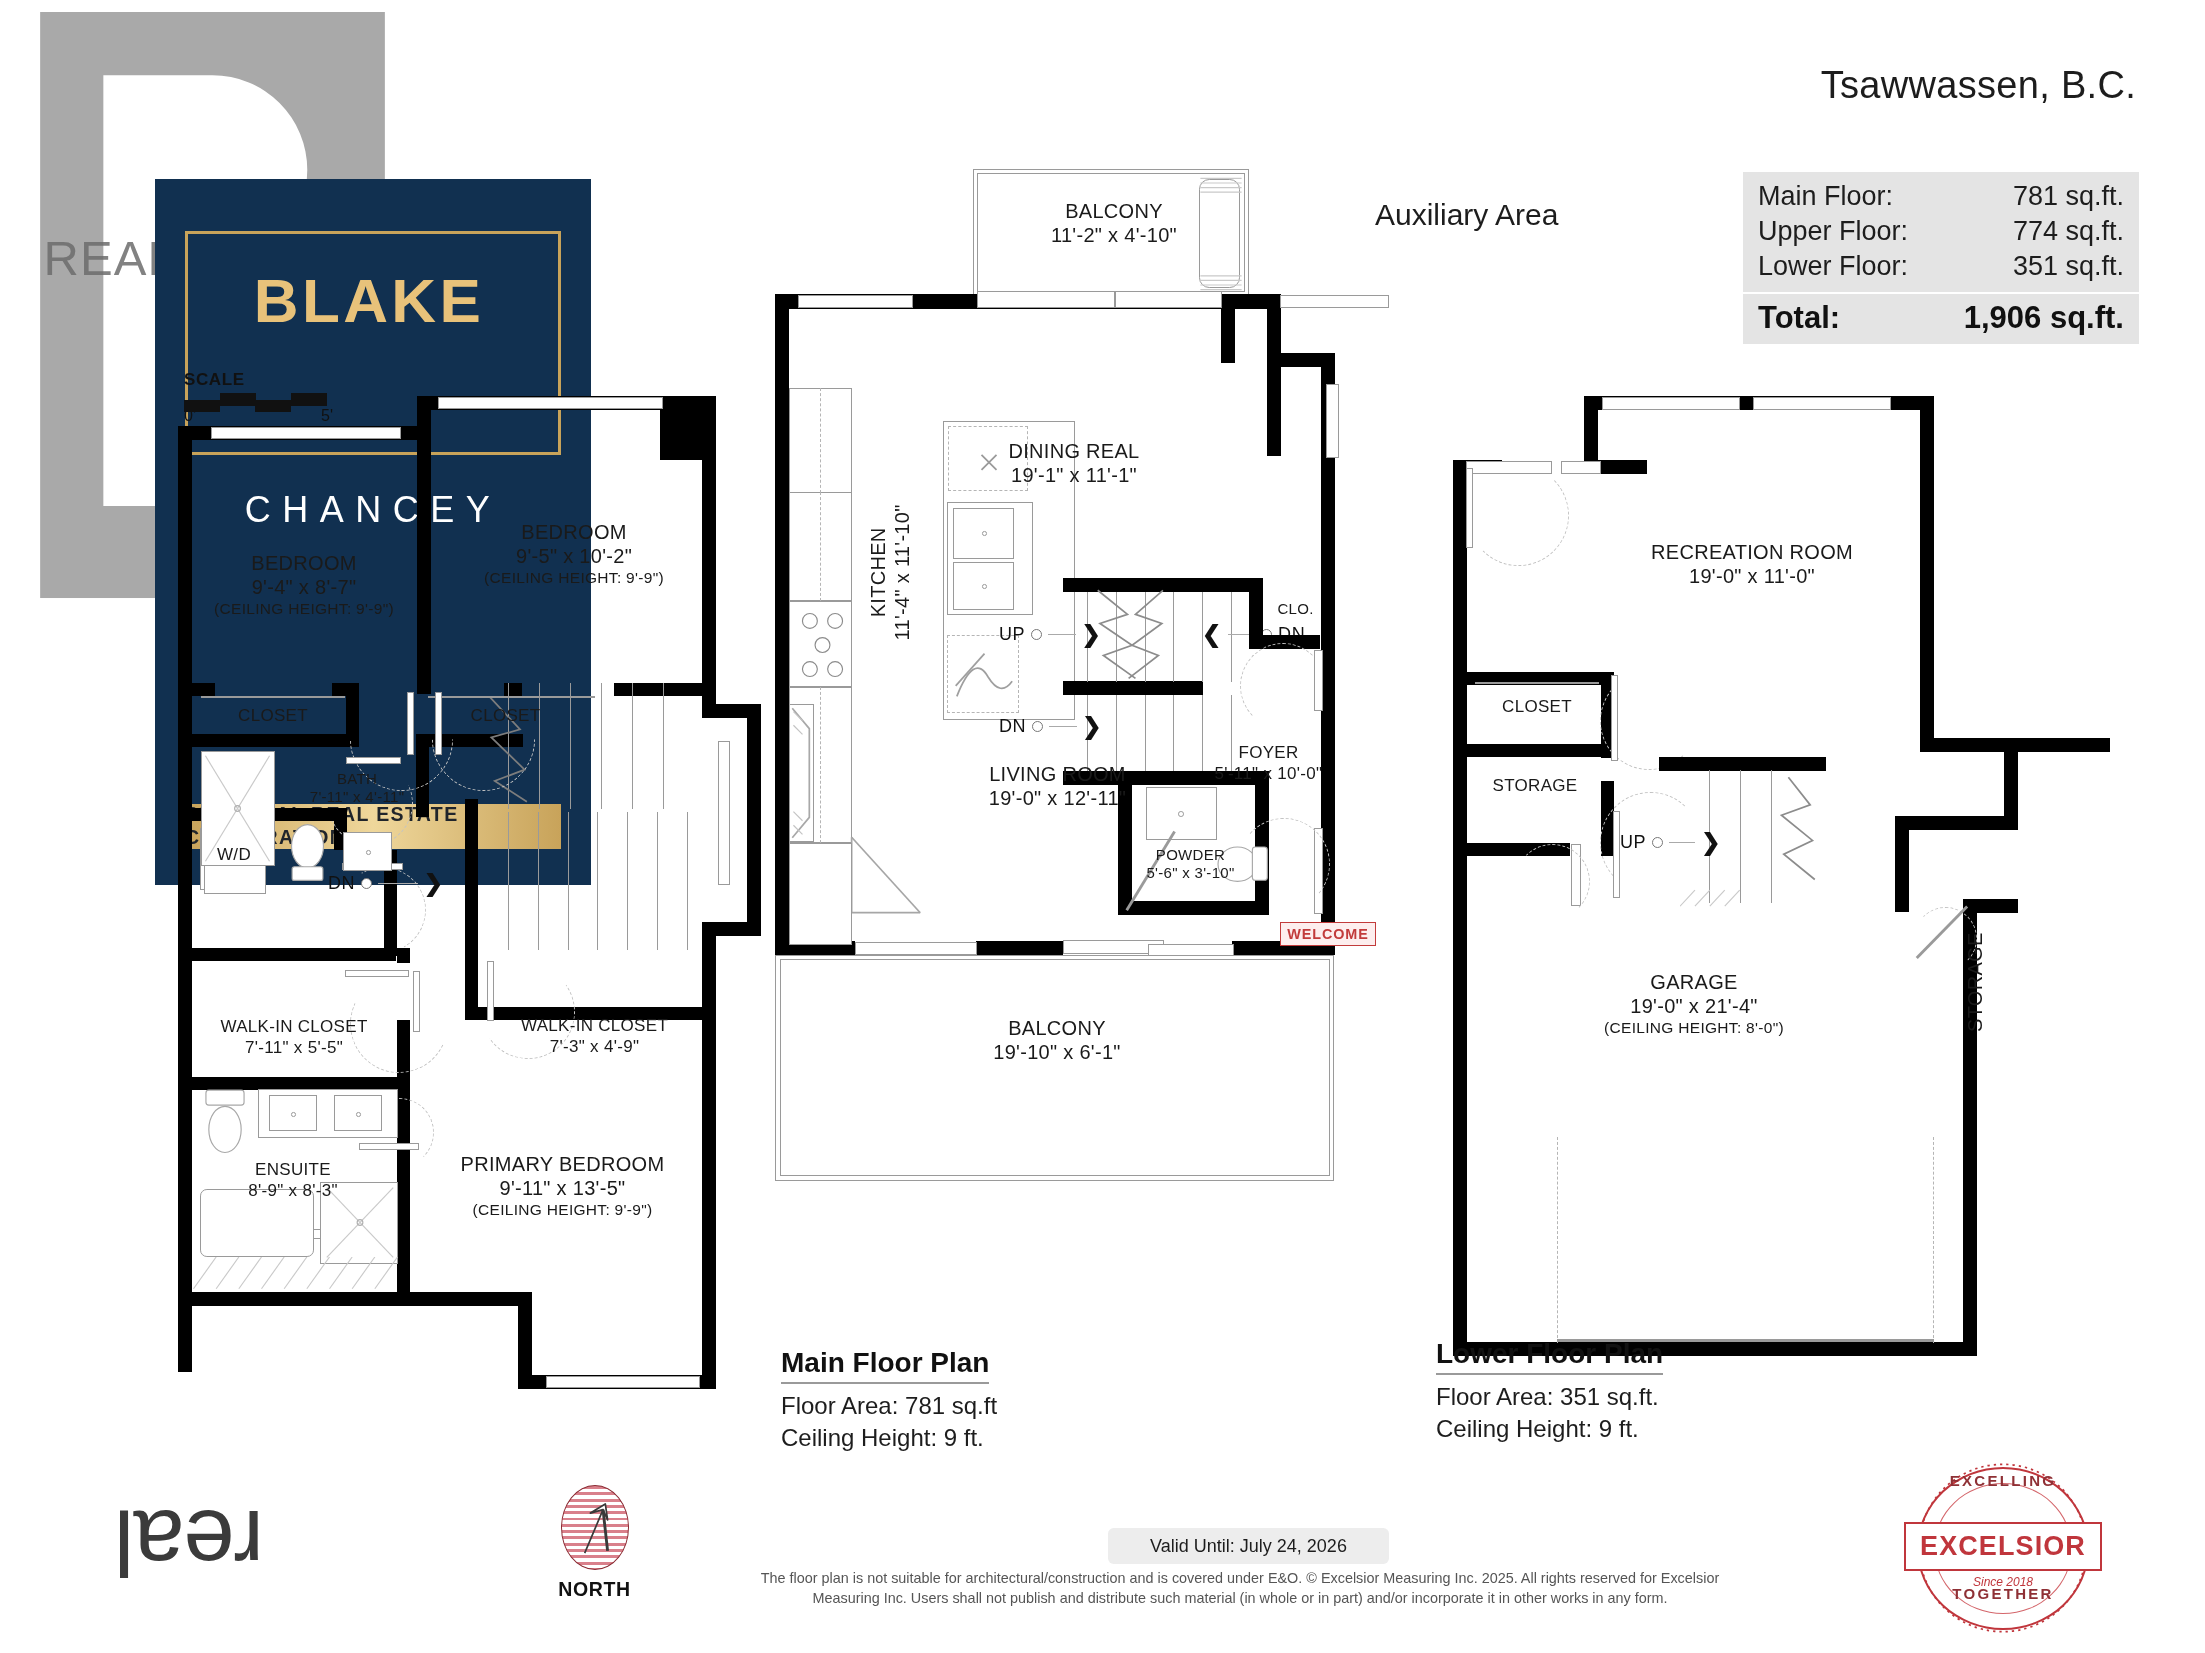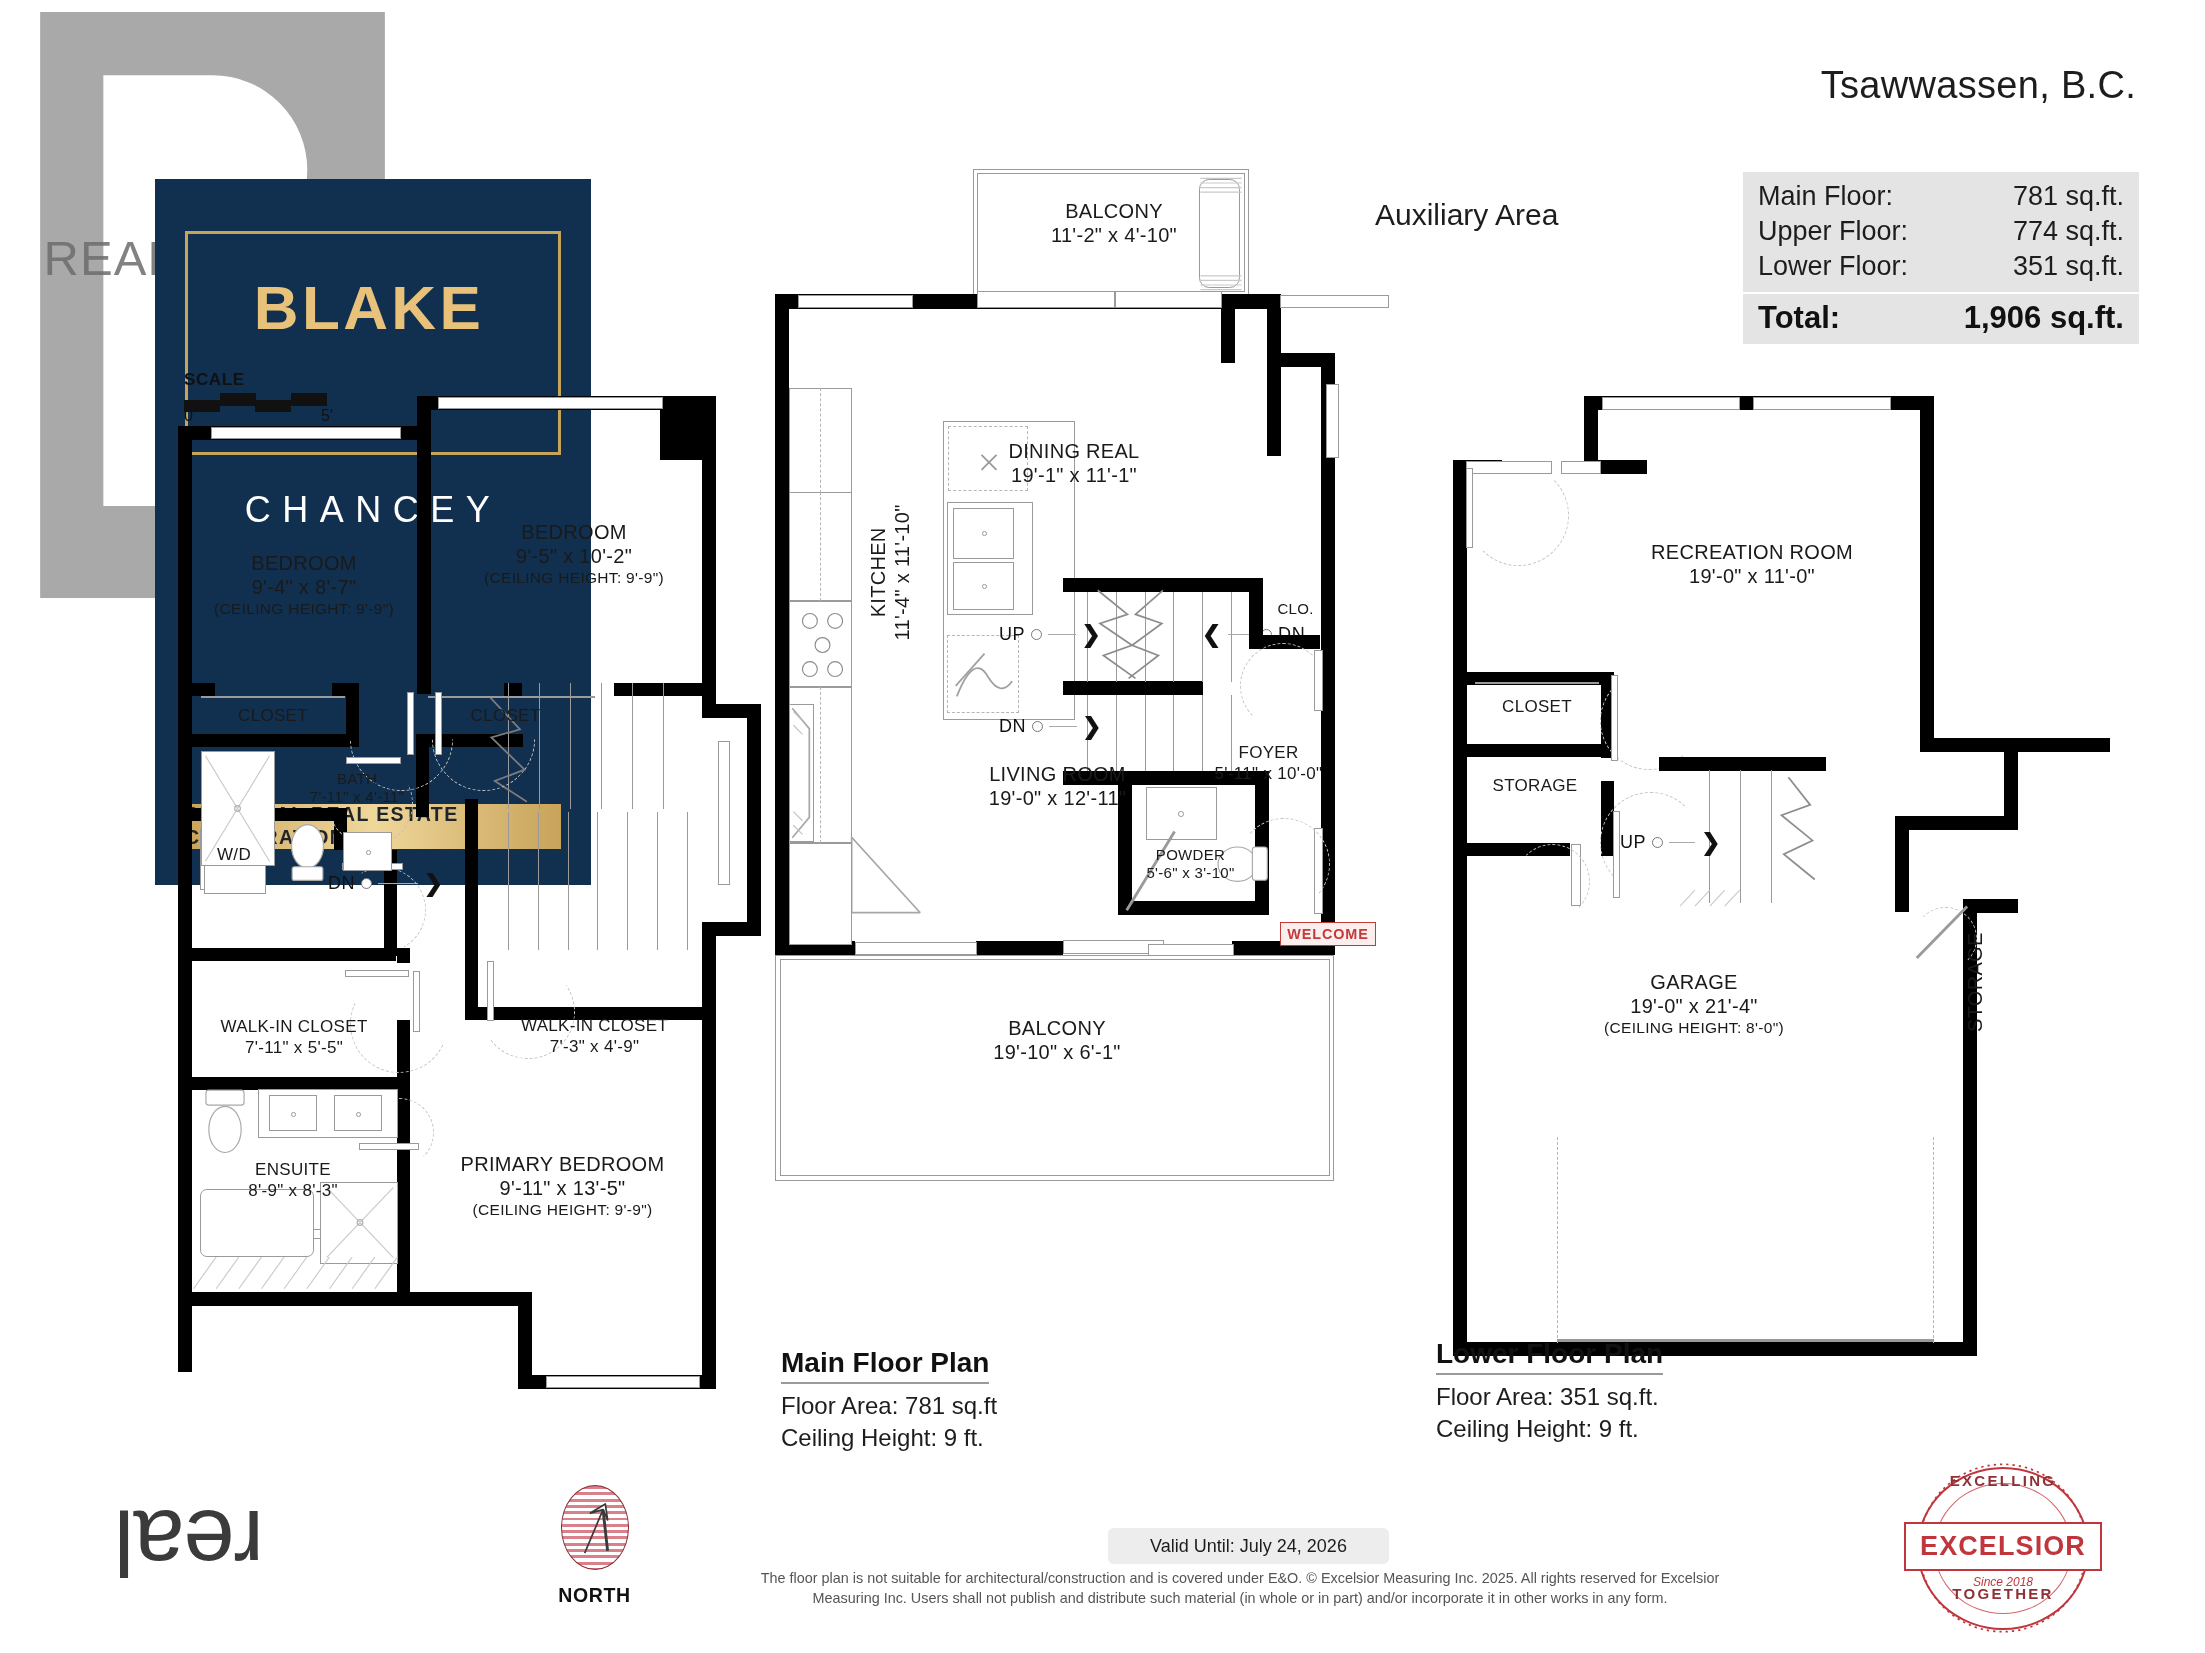--- a/index.html
+++ b/index.html
@@ -23,21 +23,20 @@
   }
   .gold-frame {
     position:absolute; left:30px; top:52px; right:30px; height:224px;
     border:3.4px solid #c8a35a;
   }
   .brand-name {
     position:absolute; left:0; right:8px; top:86px;
     text-align:center; color:#e8c27a;
     font-size:62px; font-weight:700; letter-spacing:3.4px;
     font-family:"Liberation Sans", sans-serif;
-    margin-top:7px;
   }
   .brand-sub {
     position:absolute; left:0; right:0; top:310px;
     text-align:center; color:#ffffff;
     font-size:36px; font-weight:400; letter-spacing:11.5px;
   }
   .brand-strip {
     position:absolute; left:30px; right:30px; bottom:36px; height:45px;
     background:linear-gradient(90deg,#c8a35a,#efd79b,#c8a35a);
     display:flex; align-items:center; justify-content:center;
@@ -160,21 +159,21 @@
     font-family:"Liberation Sans", sans-serif; }
 
   #north { position:absolute; left:540px; top:1485px; width:109px; text-align:center; }
   #north .rose {
     width:68px; height:85px; margin:0 auto; position:relative;
     border:1.7px solid #8a2b33; border-radius:50%;
     background:repeating-linear-gradient(180deg,#d9808b 0 2.9px,#ffffff 2.9px 6.3px);
     overflow:hidden;
   }
   #north .rose svg { position:absolute; left:50%; top:50%; transform:translate(-50%,-50%); }
-  #north .txt { font-size:19.5px; font-weight:700; color:#111; margin-top:14px; letter-spacing:0.6px; }
+  #north .txt { font-size:19.5px; font-weight:700; color:#111; margin-top:8px; letter-spacing:0.6px; }
 
   #valid {
     position:absolute; left:1108px; top:1528px; width:281px;
     background:#ededed; border-radius:5.7px; text-align:center;
     font-size:18px; color:#1d1d1d; padding:7.5px 0;
   }
   #disclaimer {
     position:absolute; left:752px; top:1568px; width:976px;
     text-align:center; font-size:14.4px; color:#555; line-height:1.42;
   }

